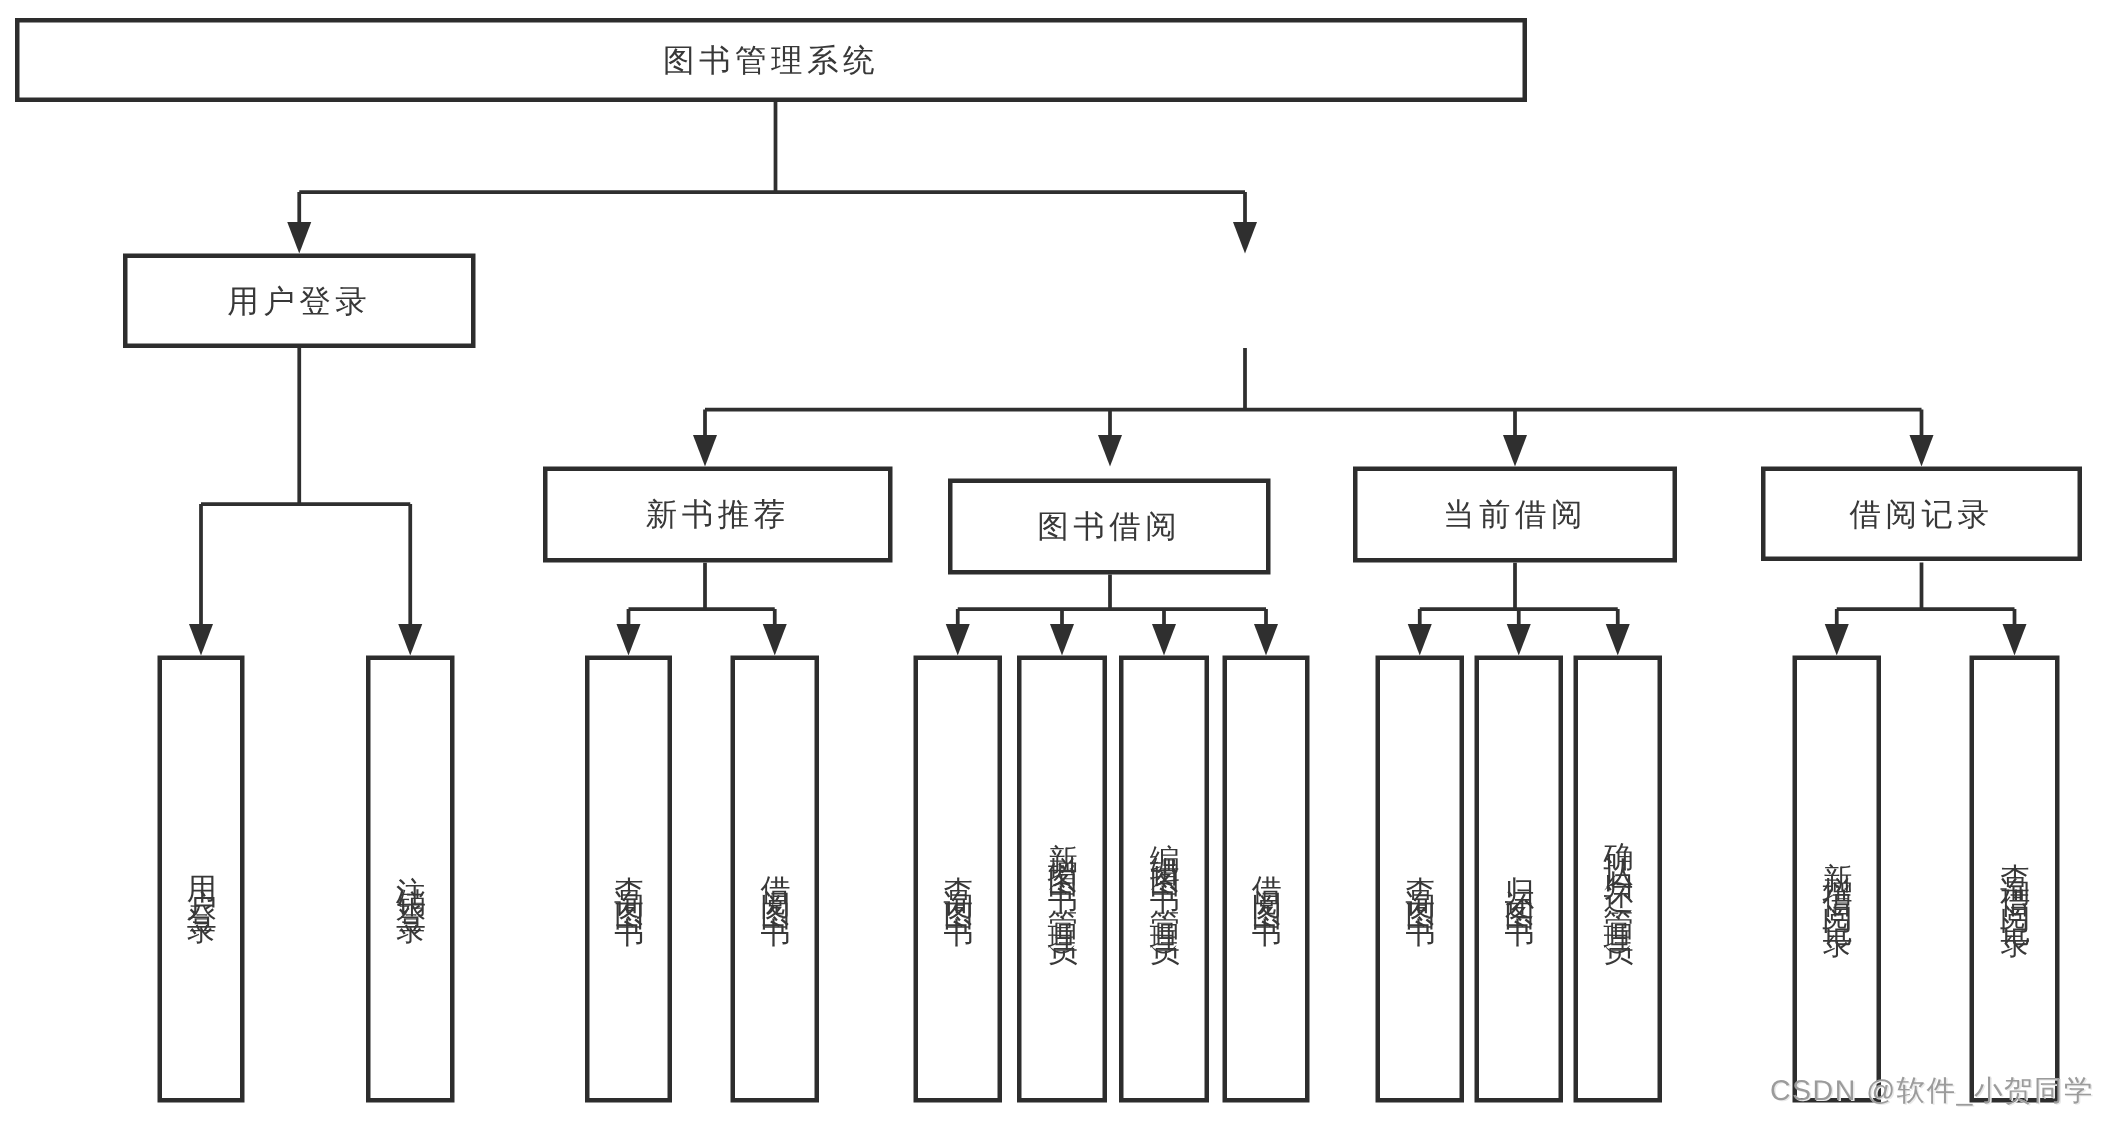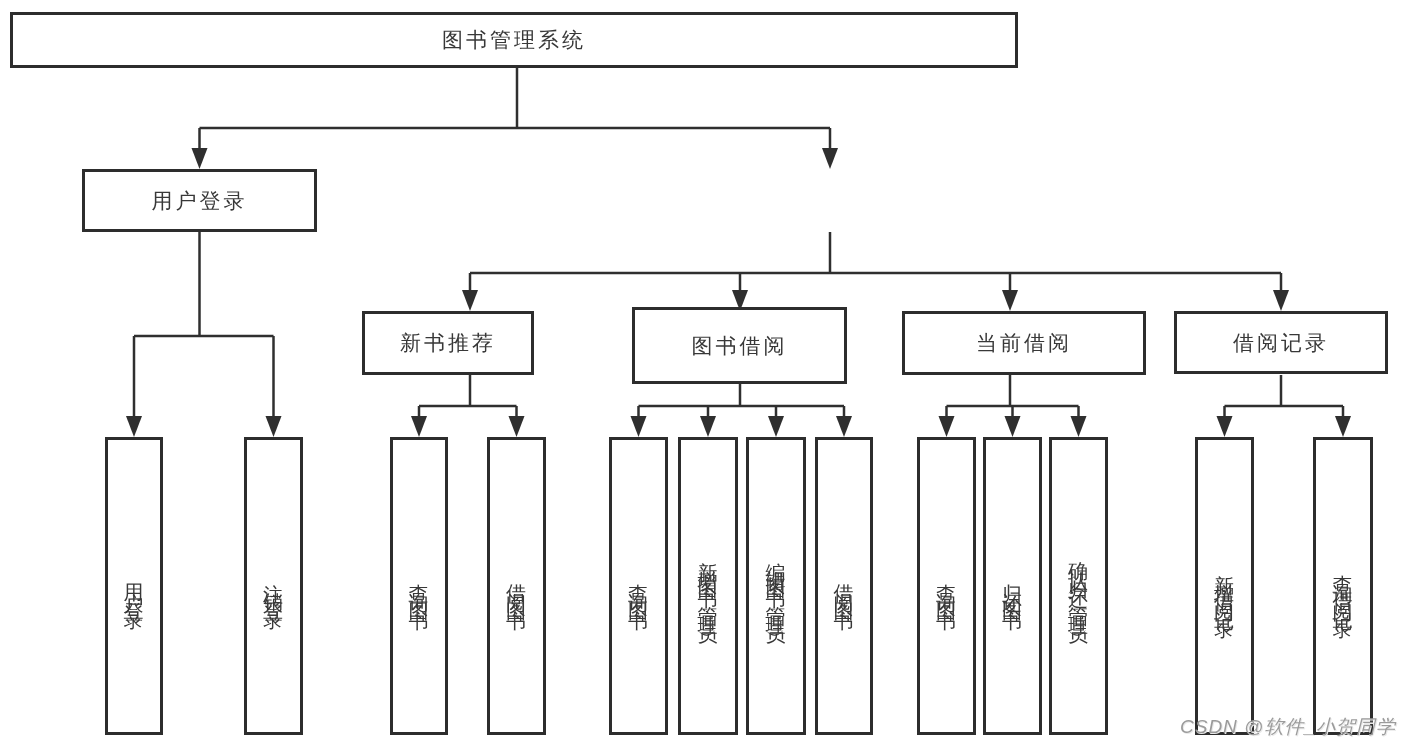--- a/index.html
+++ b/index.html
@@ -24,21 +24,21 @@
   .leaf .lbl{
     writing-mode:vertical-rl;
     text-orientation:mixed;
     font-size:20px;letter-spacing:9px;
     white-space:normal;line-height:1;
   }
   .watermark{
     position:absolute;left:1180px;top:714px;
     font-size:19px;letter-spacing:1px;
     color:#9b9b9b;text-shadow:1px 1px 0 #e9e9e9;
-    white-space:nowrap;z-index:5;font-style:italic;
+    white-space:nowrap;z-index:5;
   }
 </style>
 </head>
 <body>
 
 <div class="canvas">
 
   <svg class="wires" width="1405" height="747" viewBox="0 0 1405 747" xmlns="http://www.w3.org/2000/svg">
 
     <g>
@@ -116,27 +116,27 @@
   </svg>
 
   <div class="node" style="left:10px;top:12px;width:1008px;height:56px;">
     <span class="lbl">图书管理系统</span>
   </div>
 
   <div class="node" style="left:82px;top:169px;width:235px;height:63px;">
     <span class="lbl">用户登录</span>
   </div>
 
-  <div class="node" style="left:362px;top:311px;width:172px;height:64px;">
+  <div class="node" style="left:362px;top:311px;width:233px;height:64px;">
     <span class="lbl">新书推荐</span>
   </div>
-  <div class="node" style="left:632px;top:307px;width:215px;height:77px;">
+  <div class="node" style="left:632px;top:319px;width:215px;height:64px;">
     <span class="lbl">图书借阅</span>
   </div>
-  <div class="node" style="left:902px;top:311px;width:244px;height:64px;">
+  <div class="node" style="left:902px;top:311px;width:216px;height:64px;">
     <span class="lbl">当前借阅</span>
   </div>
   <div class="node" style="left:1174px;top:311px;width:214px;height:63px;">
     <span class="lbl">借阅记录</span>
   </div>
 
   <div class="node leaf" style="left:105px;top:437px;width:58px;height:298px;">
     <span class="lbl">用户登录</span>
   </div>
   <div class="node leaf" style="left:244px;top:437px;width:59px;height:298px;">

